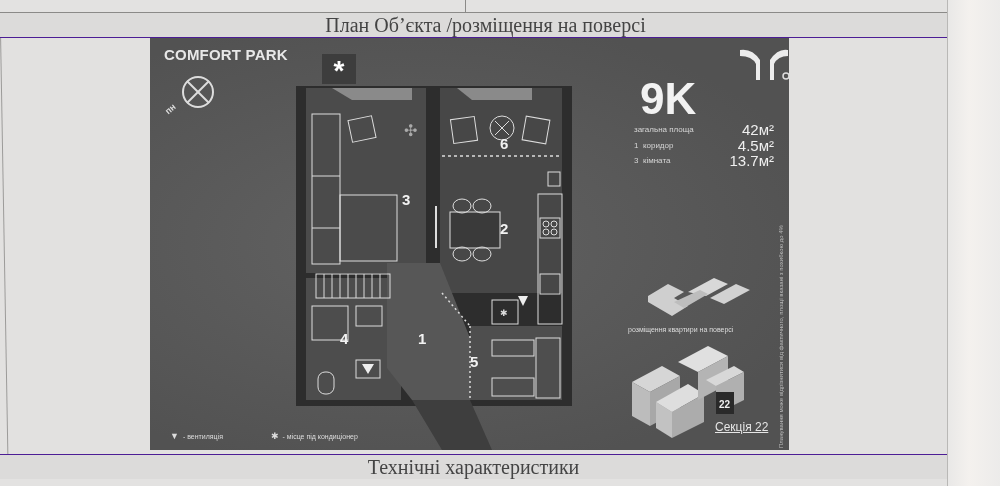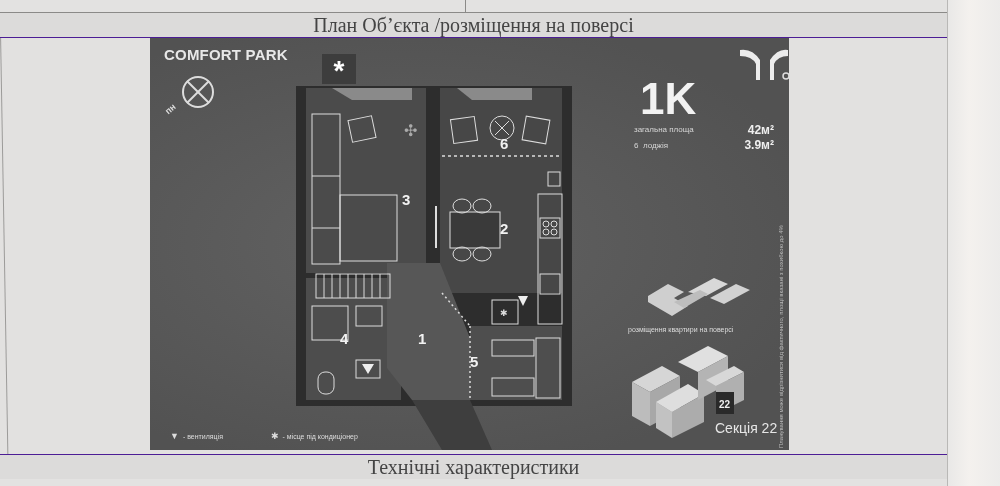--- a/index.html
+++ b/index.html
@@ -14,47 +14,47 @@
     border-left:1px solid #b9b8b6;
   }
   .row-top {
     position:absolute; left:0; top:0; width:947px; height:12px;
     border-bottom:1px solid #8b8a88; background:#e3e2e1;
   }
   .row-top .cell-div { position:absolute; left:465px; top:0; width:1px; height:12px; background:#8b8a88; }
   .header-row {
     position:absolute; left:0; top:13px; width:947px; height:24px;
     background:#dcdbda; border-bottom:5px solid #4c1d95;
-    text-align:center; font-size:20px; color:#444; line-height:24px;
+    text-align:center; font-size:20px; color:#444; line-height:24px;padding-left:12px;
   }
   .left-margin-line { position:absolute; left:4px; top:38px; width:1px; height:448px; background:#9c9b99; transform:skewX(1deg); }
   .content-area {
     position:absolute; left:0; top:38px; width:947px; height:416px; background:#e2e1e0;
   }
   .plan-card {
     position:absolute; left:150px; top:38px; width:639px; height:412px;
     background:#5b5b5b;
     background-image:radial-gradient(ellipse at 40% 50%, #626262, #525252 80%);
     color:#eee; font-family:"Liberation Sans", sans-serif;
   }
   .brand { position:absolute; left:14px; top:8px; font-weight:bold; font-size:15px; color:#e8e8e8; letter-spacing:0.2px; }
   .compass { position:absolute; left:30px; top:36px; width:36px; height:36px; }
   .compass-label { position:absolute; left:15px; top:66px; font-size:9px; font-weight:bold; color:#ddd; transform:rotate(-40deg); }
   .snow-badge { position:absolute; left:172px; top:16px; width:34px; height:30px; background:#3d3d3d; color:#fff; font-size:28px; text-align:center; line-height:34px; font-weight:bold; }
   .apt-type { position:absolute; left:490px; top:36px; font-size:44px; font-weight:bold; color:#f2f2f2; }
   .logo { position:absolute; left:588px; top:8px; width:54px; height:38px; }
   .rooms { position:absolute; left:484px; top:84px; width:140px; font-size:8px; color:#d6d6d6; }
   .room-row { display:flex; justify-content:space-between; height:15.5px; align-items:center; }
-  .room-row .val { font-weight:bold; color:#efefef; font-size:12px; }
+  .room-row .val { font-weight:normal; color:#efefef; font-size:15px; }
   .room-row .nm { white-space:nowrap; }
   .vertical-note { position:absolute; left:628px; top:150px; width:10px; height:260px; writing-mode:vertical-rl; transform:rotate(180deg); font-size:6px; color:#bbb; white-space:nowrap; overflow:hidden; }
   .floor-mini { position:absolute; left:494px; top:232px; width:110px; height:52px; }
   .floor-mini-label { position:absolute; left:478px; top:288px; font-size:7px; color:#ddd; white-space:nowrap; }
   .section-mini { position:absolute; left:478px; top:304px; width:120px; height:96px; }
-  .section-label { position:absolute; left:565px; top:382px; font-size:14px; color:#e6e6e6; }
+  .section-label { position:absolute; left:565px; top:382px; font-size:12px; color:#e6e6e6;text-decoration:underline; }
   .legend { position:absolute; left:20px; top:393px; font-size:7px; color:#ddd; display:flex; gap:48px; }
   .legend span.sym { font-size:9px; margin-right:4px; }
   .plan { position:absolute; left:142px; top:40px; width:300px; height:372px; }
   .room-num { position:absolute; font-size:15px; font-weight:bold; color:#f2f2f2; }
   .footer-row {
     position:absolute; left:0; top:454px; width:947px; height:24px;
     background:#dcdbda; border-top:1px solid #4c1d95; border-bottom:1px solid #8b8a88;
     text-align:center; font-size:20px; color:#444; line-height:24px;
   }
   .bottom-strip { position:absolute; left:0; top:479px; width:947px; height:7px; background:#e3e2e1; }
@@ -166,30 +166,34 @@
   <div class="room-num" style="left:350px;top:182px;">2</div>
   <div class="room-num" style="left:190px;top:292px;">4</div>
   <div class="room-num" style="left:268px;top:292px;">1</div>
   <div class="room-num" style="left:320px;top:315px;">5</div>
 
   <svg class="logo" viewBox="0 0 54 38">
     <path d="M2,4 Q14,2 22,14 L22,34 L32,34 L32,14 Q40,2 50,4 L50,10 Q40,10 36,18 L36,34 L18,34 L18,18 Q14,10 2,10 Z" fill="#ececec"></path>
     <circle cx="48" cy="30" r="3" fill="none" stroke="#ddd" stroke-width="1.5"></circle>
   </svg>
 
-  <div class="apt-type">1K</div>
+  <div class="apt-type">9K</div>
 
   <div class="rooms">
     <div class="room-row">
       <span class="nm">загальна площа</span>
       <span class="val">42м²</span>
     </div>
     <div class="room-row">
-      <span class="nm"><span>6</span>&nbsp;&nbsp;<span>лоджія</span></span>
-      <span class="val">3.9м²</span>
+      <span class="nm"><span>1</span>&nbsp;&nbsp;<span>коридор</span></span>
+      <span class="val">4.5м²</span>
+    </div>
+    <div class="room-row">
+      <span class="nm"><span>3</span>&nbsp;&nbsp;<span>кімната</span></span>
+      <span class="val">13.7м²</span>
     </div>
   </div>
 
   <div class="vertical-note">Планування може відрізнятися від фактичного, площі вказані з похибкою до 4%</div>
 
   <svg class="floor-mini" viewBox="0 0 110 52">
     <polygon points="4,26 24,14 40,22 30,28 44,36 28,46 4,32" fill="#cfcfcf"></polygon>
     <polygon points="44,22 70,8 84,14 62,26" fill="#d8d8d8"></polygon>
     <polygon points="66,28 92,14 106,20 80,34" fill="#d2d2d2"></polygon>
     <polygon points="30,32 56,20 64,24 40,38" fill="#bdbdbd"></polygon>

